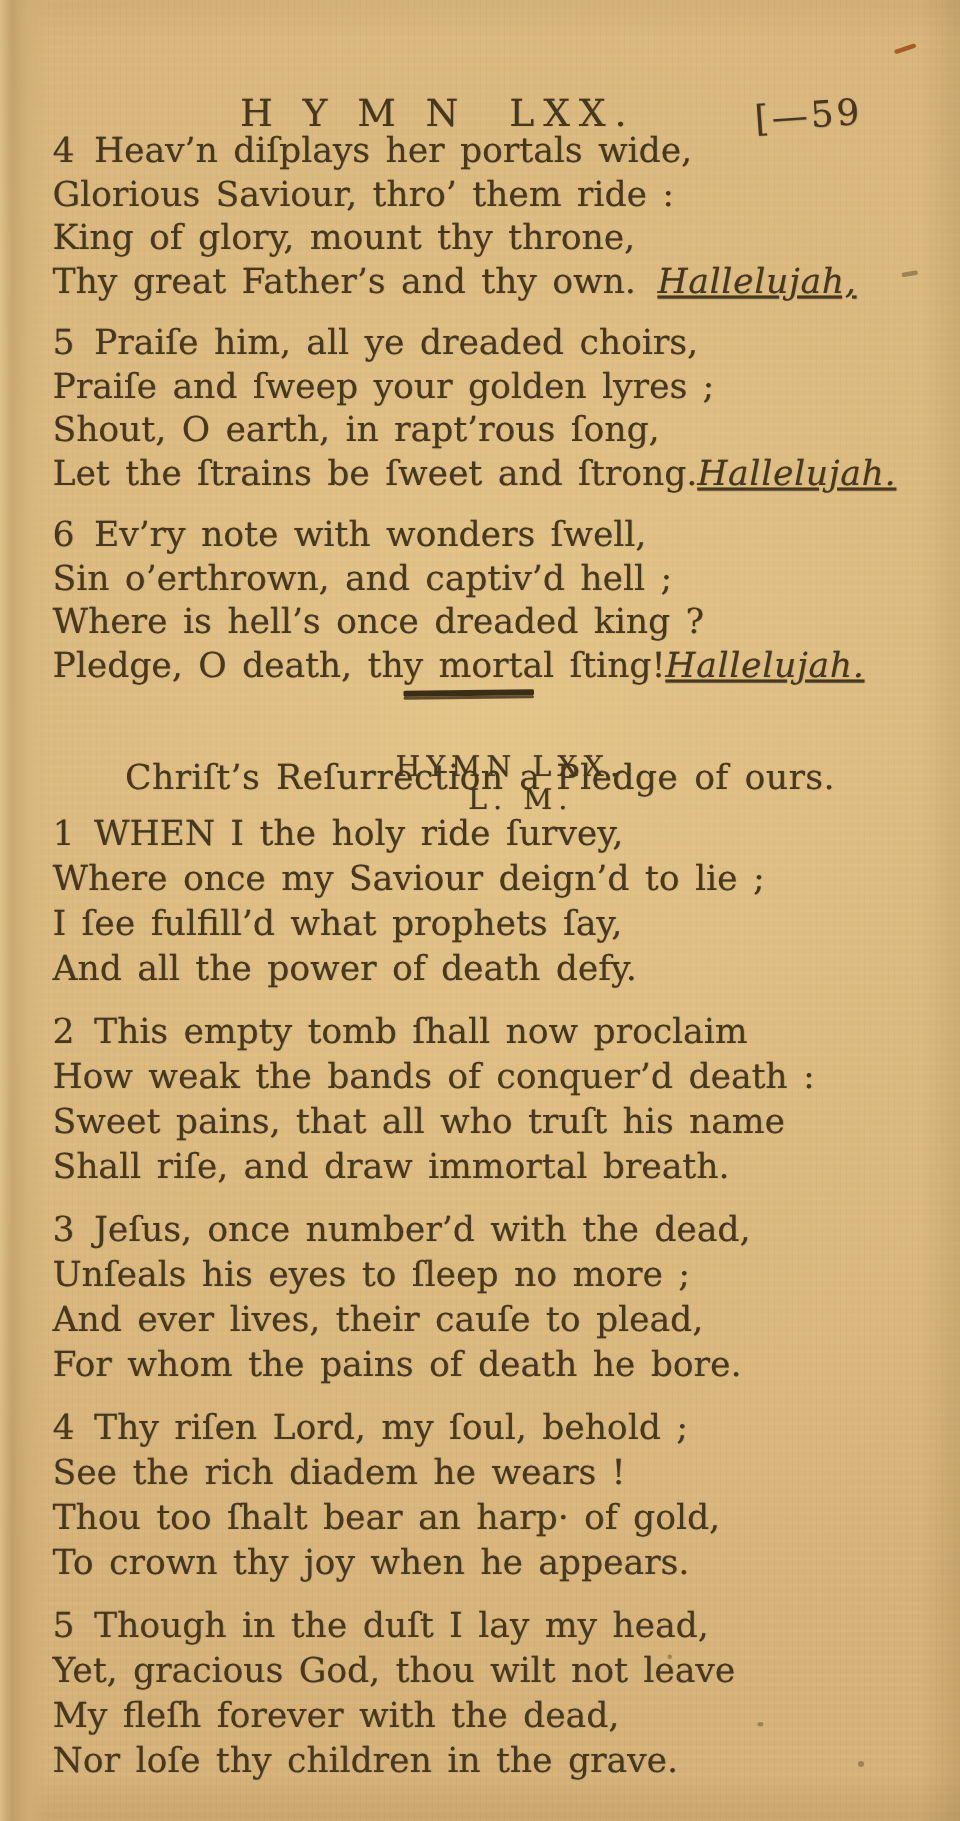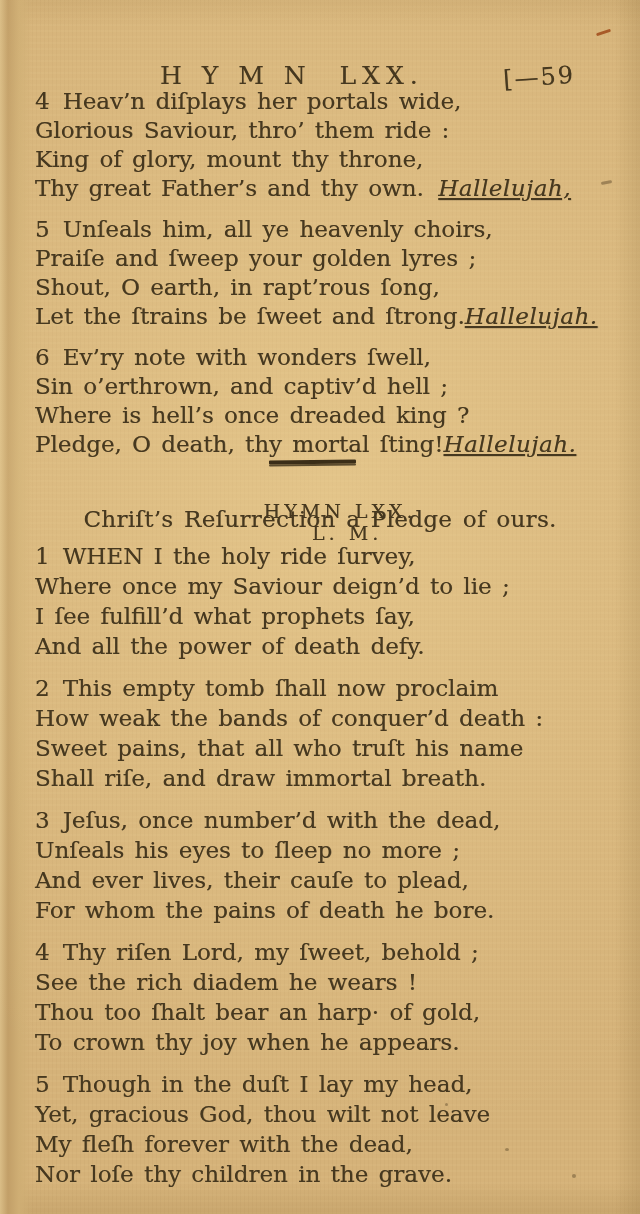--- a/index.html
+++ b/index.html
@@ -62,21 +62,21 @@
   </div>
 
   <div class="poem poem1" id="poem-0">
       <div class="stanza">
         <div class="line"><span class="num">4</span><span class="txt">Heav’n diſplays her portals wide,</span></div>
         <div class="line"><span class="txt">Glorious Saviour, thro’ them ride :</span></div>
         <div class="line"><span class="txt">King of glory, mount thy throne,</span></div>
         <div class="line"><span class="txt">Thy great Father’s and thy own.</span><span class="refrain">Hallelujah,</span></div>
       </div>
       <div class="stanza">
-        <div class="line"><span class="num">5</span><span class="txt">Unſeals him, all ye heavenly choirs,</span></div>
+        <div class="line"><span class="num">5</span><span class="txt">Praiſe him, all ye dreaded choirs,</span></div>
         <div class="line"><span class="txt">Praiſe and ſweep your golden lyres ;</span></div>
         <div class="line"><span class="txt">Shout, O earth, in rapt’rous ſong,</span></div>
         <div class="line"><span class="txt">Let the ſtrains be ſweet and ſtrong.</span><span class="refrain">Hallelujah.</span></div>
       </div>
       <div class="stanza">
         <div class="line"><span class="num">6</span><span class="txt">Ev’ry note with wonders ſwell,</span></div>
         <div class="line"><span class="txt">Sin o’erthrown, and captiv’d hell ;</span></div>
         <div class="line"><span class="txt">Where is hell’s once dreaded king ?</span></div>
         <div class="line"><span class="txt">Pledge, O death, thy mortal ſting!</span><span class="refrain">Hallelujah.</span></div>
       </div>
@@ -107,21 +107,21 @@
         <div class="line"><span class="txt">Sweet pains, that all who truſt his name</span></div>
         <div class="line"><span class="txt">Shall riſe, and draw immortal breath.</span></div>
       </div>
       <div class="stanza">
         <div class="line"><span class="num">3</span><span class="txt">Jeſus, once number’d with the dead,</span></div>
         <div class="line"><span class="txt">Unſeals his eyes to ſleep no more ;</span></div>
         <div class="line"><span class="txt">And ever lives, their cauſe to plead,</span></div>
         <div class="line"><span class="txt">For whom the pains of death he bore.</span></div>
       </div>
       <div class="stanza">
-        <div class="line"><span class="num">4</span><span class="txt">Thy riſen Lord, my ſweet, behold ;</span></div>
+        <div class="line"><span class="num">4</span><span class="txt">Thy riſen Lord, my ſoul, behold ;</span></div>
         <div class="line"><span class="txt">See the rich diadem he wears !</span></div>
         <div class="line"><span class="txt">Thou too ſhalt bear an harp· of gold,</span></div>
         <div class="line"><span class="txt">To crown thy joy when he appears.</span></div>
       </div>
       <div class="stanza">
         <div class="line"><span class="num">5</span><span class="txt">Though in the duſt I lay my head,</span></div>
         <div class="line"><span class="txt">Yet, gracious God, thou wilt not leave</span></div>
         <div class="line"><span class="txt">My fleſh forever with the dead,</span></div>
         <div class="line"><span class="txt">Nor loſe thy children in the grave.</span></div>
       </div>

